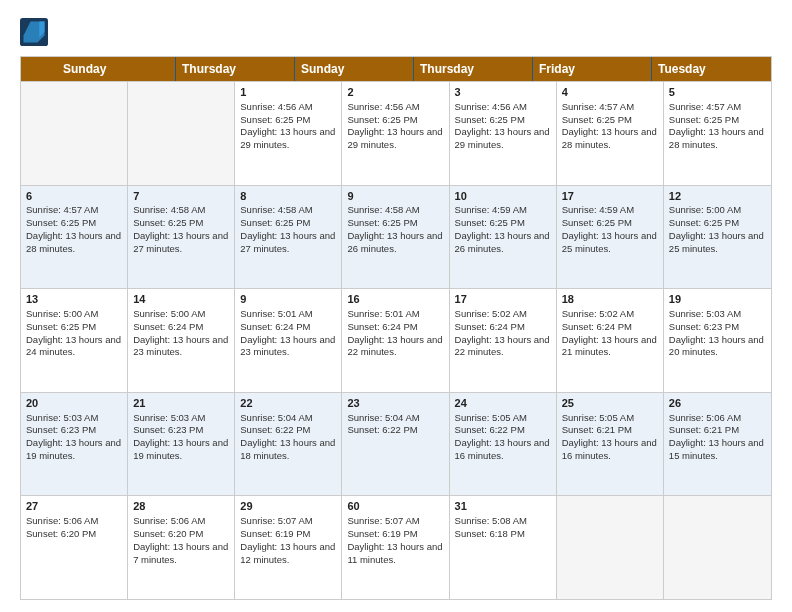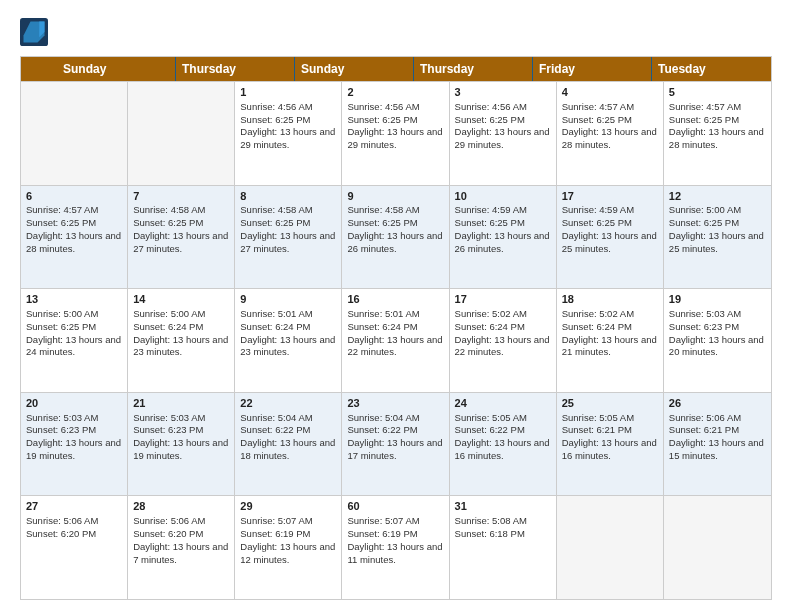--- a/index.html
+++ b/index.html
@@ -281,21 +281,20 @@
           <div class="cal-cell">
             <div class="day-num">22</div>
             <div>Sunrise: 5:04 AM</div>
             <div>Sunset: 6:22 PM</div>
             <div>Daylight: 13 hours and 18 minutes.</div>
           </div>
           <div class="cal-cell">
             <div class="day-num">23</div>
             <div>Sunrise: 5:04 AM</div>
             <div>Sunset: 6:22 PM</div>
-            <div>Daylight: 13 hours and 17 minutes.</div>
           </div>
           <div class="cal-cell">
             <div class="day-num">24</div>
             <div>Sunrise: 5:05 AM</div>
             <div>Sunset: 6:22 PM</div>
             <div>Daylight: 13 hours and 16 minutes.</div>
           </div>
           <div class="cal-cell">
             <div class="day-num">25</div>
             <div>Sunrise: 5:05 AM</div>

